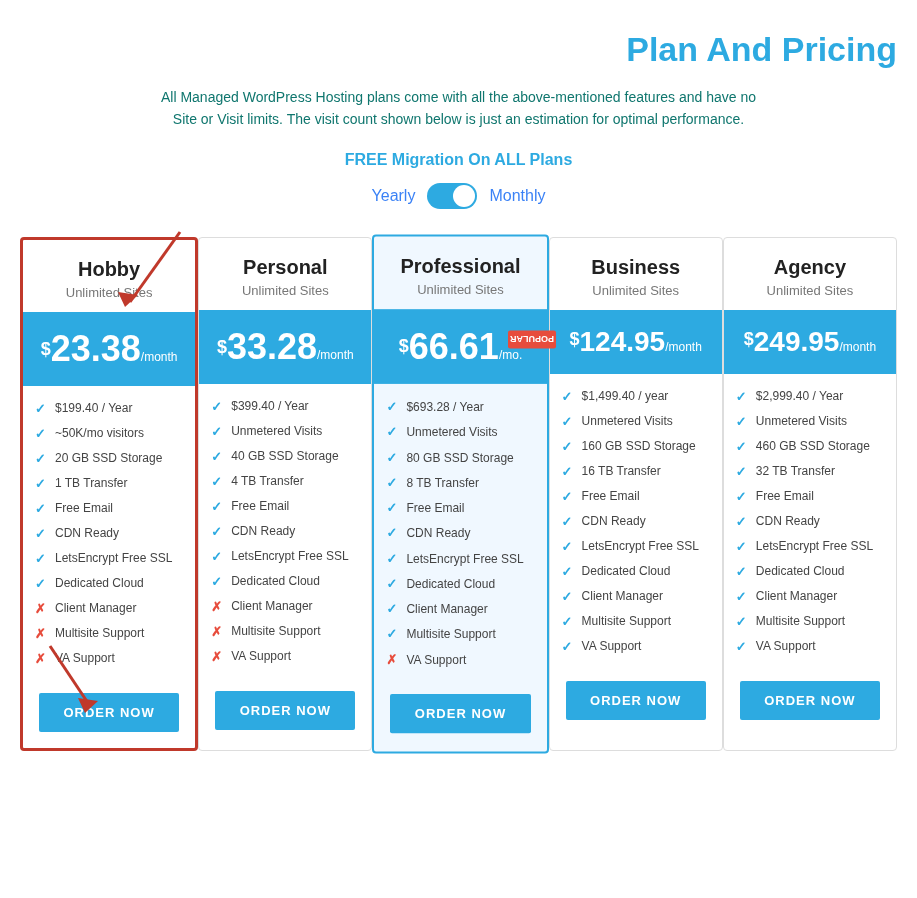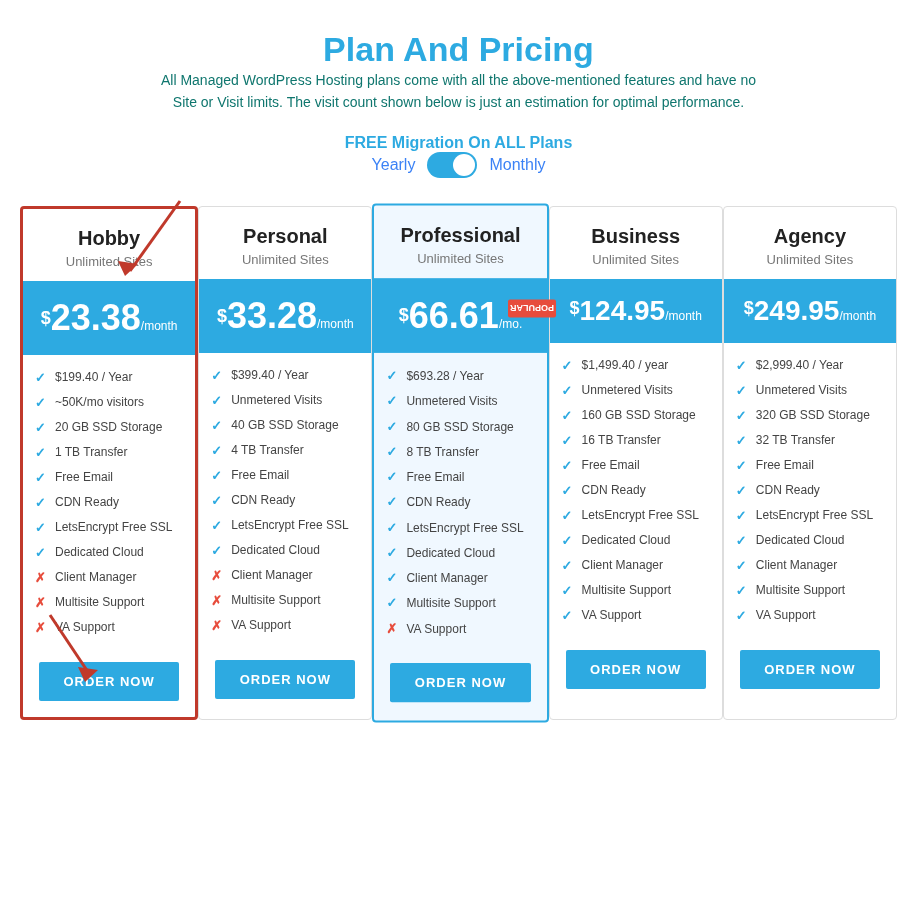--- a/index.html
+++ b/index.html
@@ -11,38 +11,39 @@
       width: 917px;
       overflow-x: hidden;
       position: relative;
     }
     .page-wrapper {
       max-width: 917px;
       margin: 0 auto;
       padding: 30px 20px 40px;
     }
     .page-title {
-      text-align: center;
+      text-align: right;
       color: #2daae1;
       font-size: 34px;
       font-weight: 700;
-      margin-bottom: 0;
+      margin-bottom: 17px;
     }
     .subtitle {
       text-align: center;
       color: #0f766e;
       font-size: 14px;
       line-height: 1.6;
       margin-bottom: 20px;
     }
     .free-migration {
       text-align: center;
       color: #2daae1;
       font-size: 16px;
       font-weight: 600;
+      margin-bottom: 14px;
     }
     .billing-toggle {
       display: flex;
       align-items: center;
       justify-content: center;
       gap: 12px;
       margin-bottom: 28px;
       font-size: 16px;
       color: #3b82f6;
     }
@@ -418,21 +419,21 @@
             <li>
               <span class="check-icon">✓</span>
               <span>$2,999.40 / Year</span>
             </li>
             <li>
               <span class="check-icon">✓</span>
               <span>Unmetered Visits</span>
             </li>
             <li>
               <span class="check-icon">✓</span>
-              <span>320 GB SSD Storage</span>
+              <span>460 GB SSD Storage</span>
             </li>
             <li>
               <span class="check-icon">✓</span>
               <span>32 TB Transfer</span>
             </li>
             <li>
               <span class="check-icon">✓</span>
               <span>Free Email</span>
             </li>
             <li>

